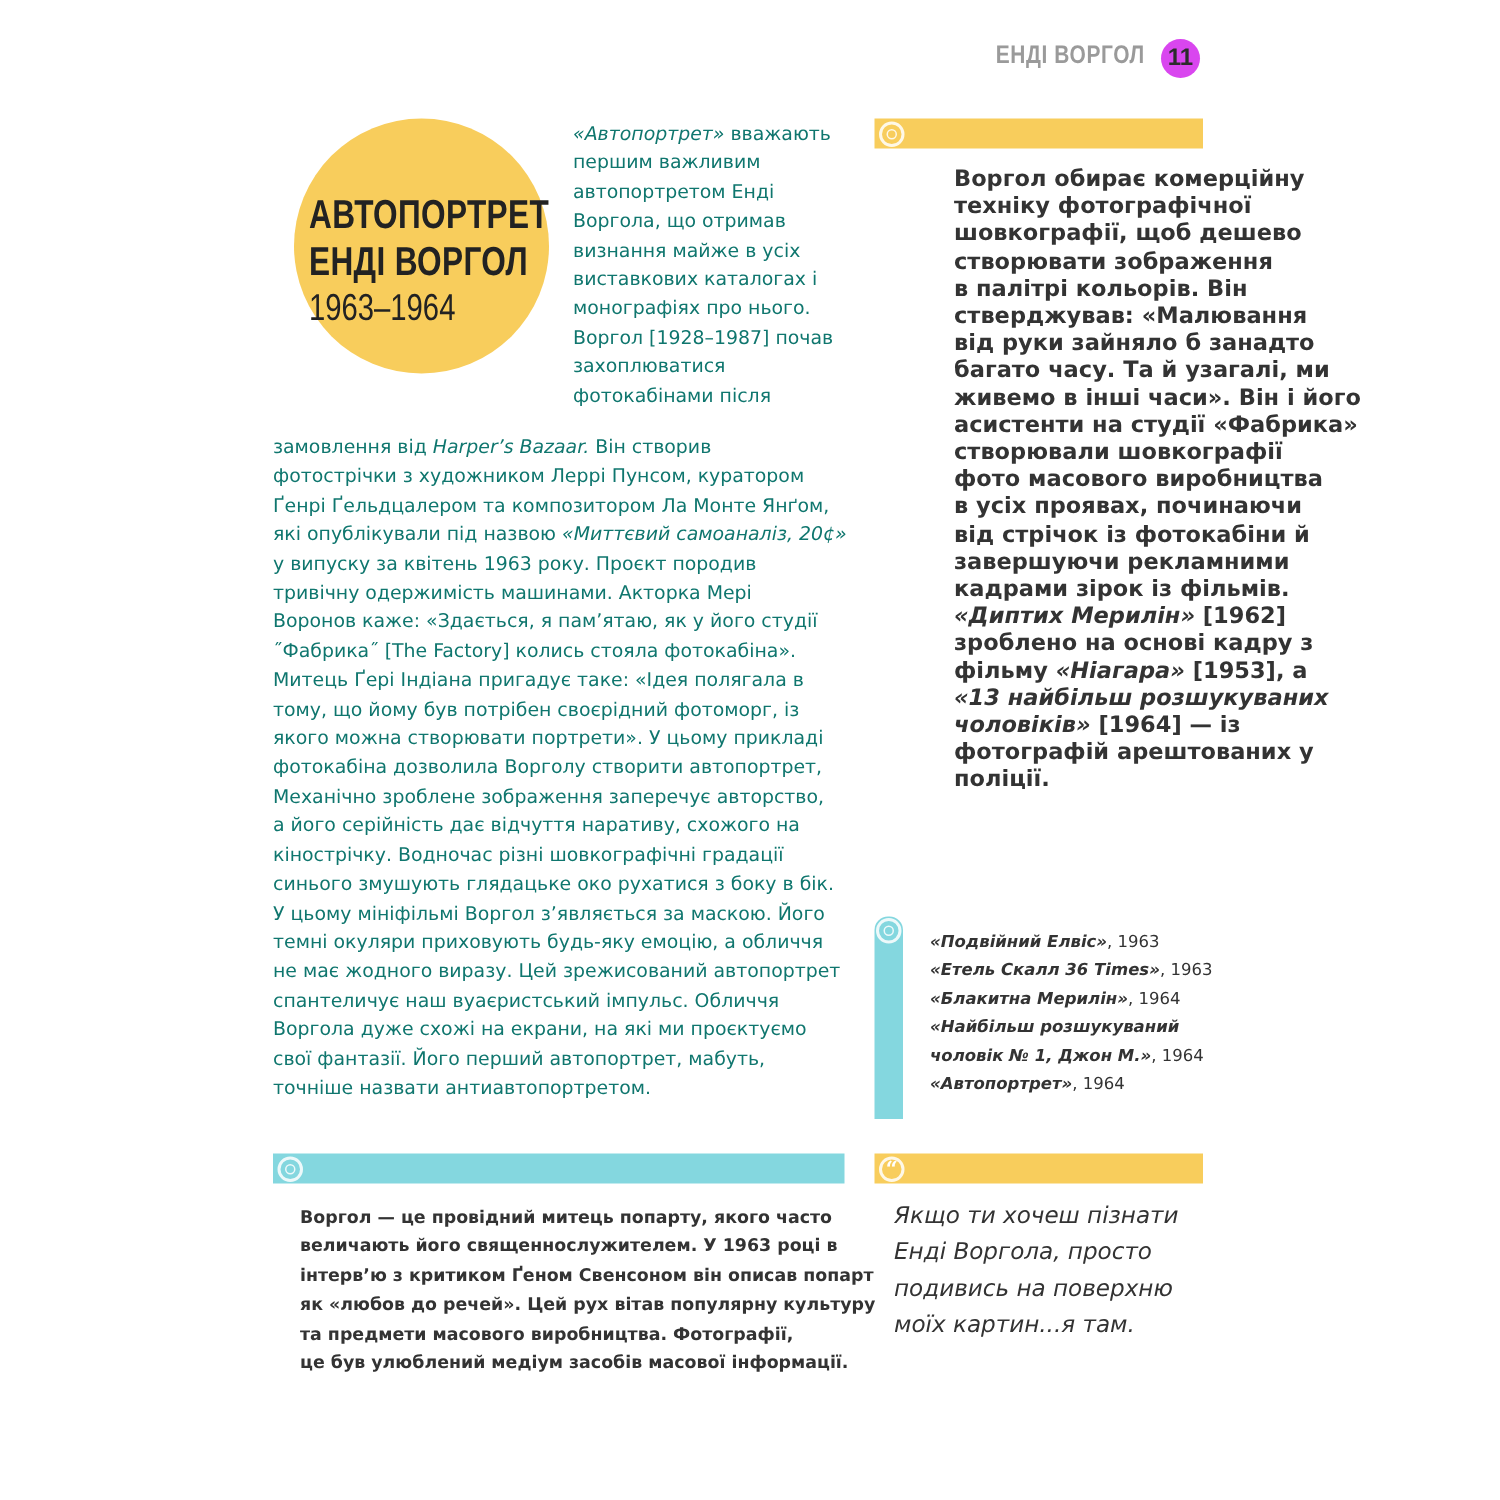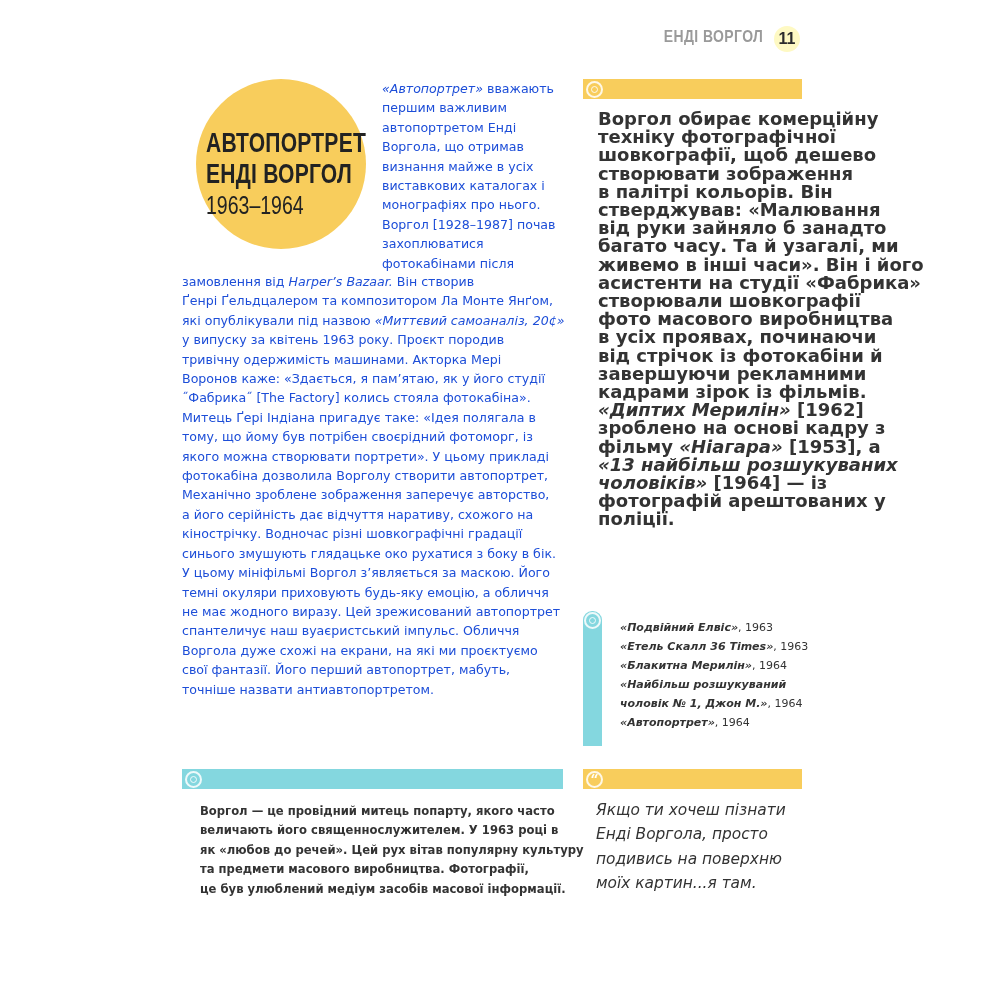--- a/index.html
+++ b/index.html
@@ -3,46 +3,46 @@
 <meta charset="utf-8">
 <style>
   html, body { margin:0; padding:0; background:#ffffff; }
   body { width:1000px; height:1000px; position:relative; overflow:hidden;
          font-family:"DejaVu Sans", sans-serif; color:#2b2b2b; }
   .abs { position:absolute; }
 
   
   .header-title { right:237px; top:27px; font-family:"Liberation Sans", sans-serif; font-weight:bold;
     font-size:17px; letter-spacing:0.5px; color:#9a9a9a; transform:scaleX(0.82); transform-origin:right center; }
-  .page-num { left:774px; top:26px; width:26px; height:26px; border-radius:50%; background:#fef9c3;
+  .page-num { left:774px; top:26px; width:26px; height:26px; border-radius:50%; background:#d946ef;
     font-family:"Liberation Sans", sans-serif; font-weight:bold; font-size:16px; color:#2b2b2b;
     display:flex; align-items:center; justify-content:center; }
 
   
   .circle { left:196px; top:79px; width:170px; height:170px; border-radius:50%; background:#f8cd5c; }
   .circle-text { left:206px; top:128px; font-family:"Liberation Sans", sans-serif; color:#222;
     transform:scaleX(0.78); transform-origin:left top; }
   .circle-text .t1 { font-size:27px; font-weight:bold; line-height:31px; letter-spacing:0.3px; }
   .circle-text .t2 { font-size:25px; font-weight:normal; line-height:31px; }
 
   
-  .main-text { font-size:12.6px; line-height:19.4px; color:#1d4ed8; white-space:nowrap; }
+  .main-text { font-size:12.6px; line-height:19.4px; color:#0f766e; white-space:nowrap; }
   .main-text .ln { display:block; }
   .main-text em { font-style:italic; }
   .top-para { left:382px; top:79px; }
-  .body-para { left:182px; top:272px; }
+  .body-para { left:182px; top:288px; }
 
   
   .bar-yellow { background:#f8cd5c; height:20px; }
   .bar-cyan { background:#84d7df; }
   .bar-icon { width:17px; height:17px; border-radius:50%; border:2px solid rgba(255,255,255,0.85);
     box-sizing:border-box; display:flex; align-items:center; justify-content:center; }
   .bar-icon .dot { width:7px; height:7px; border-radius:50%; border:1.5px solid rgba(255,255,255,0.85); box-sizing:border-box; }
 
-  .side-text { font-size:18px; line-height:18.2px; font-weight:bold; color:#333; white-space:nowrap; }
+  .side-text { font-size:15px; line-height:18.2px; font-weight:bold; color:#333; white-space:nowrap;margin-left:38px; }
   .side-text .ln { display:block; }
   .side-text em { font-style:italic; font-weight:bold;text-align:center; }
 
   .works { font-size:11px; line-height:19px; font-weight:bold; color:#333; white-space:nowrap; }
   .works .item { display:block; margin-bottom:0px; }
   .works em { font-style:italic; }
   .works .year { font-weight:normal;text-align:center; }
 
   .quote-text { font-size:15.4px; line-height:24.4px; font-style:italic; color:#333; white-space:nowrap; }
   .quote-text .ln { display:block; }
@@ -70,20 +70,21 @@
     <span class="ln">Воргола, що отримав</span>
     <span class="ln">визнання майже в усіх</span>
     <span class="ln">виставкових каталогах і</span>
     <span class="ln">монографіях про нього.</span>
     <span class="ln">Воргол [1928–1987] почав</span>
     <span class="ln">захоплюватися</span>
     <span class="ln">фотокабінами після</span>
   </div>
 <div class="abs main-text body-para" id="body-para">
     <span class="ln">замовлення від <em>Harper’s Bazaar.</em> Він створив</span>
+    <span class="ln">фотострічки з художником Леррі Пунсом, куратором</span>
     <span class="ln">Ґенрі Ґельдцалером та композитором Ла Монте Янґом,</span>
     <span class="ln">які опублікували під назвою <em>«Миттєвий самоаналіз, 20¢»</em></span>
     <span class="ln">у випуску за квітень 1963 року. Проєкт породив</span>
     <span class="ln">тривічну одержимість машинами. Акторка Мері</span>
     <span class="ln">Воронов каже: «Здається, я пам’ятаю, як у його студії</span>
     <span class="ln">˝Фабрика˝ [The Factory] колись стояла фотокабіна».</span>
     <span class="ln">Митець Ґері Індіана пригадує таке: «Ідея полягала в</span>
     <span class="ln">тому, що йому був потрібен своєрідний фотоморг, із</span>
     <span class="ln">якого можна створювати портрети». У цьому прикладі</span>
     <span class="ln">фотокабіна дозволила Ворголу створити автопортрет,</span>
@@ -151,16 +152,17 @@
     <span class="ln">моїх картин...я там.</span>
   </div>
 
 <div class="abs bar-cyan" style="left:182px; top:769px; width:381px; height:20px;"></div>
 <div class="abs bar-icon" style="left:185px; top:771px;">
     <div class="dot"></div>
   </div>
 <div class="abs bottom-text" id="bottom-text" style="left:200px; top:802px;">
     <span class="ln">Воргол — це провідний митець попарту, якого часто</span>
     <span class="ln">величають його священнослужителем. У 1963 році в</span>
+    <span class="ln">інтерв’ю з критиком Ґеном Свенсоном він описав попарт</span>
     <span class="ln">як «любов до речей». Цей рух вітав популярну культуру</span>
     <span class="ln">та предмети масового виробництва. Фотографії,</span>
     <span class="ln">це був улюблений медіум засобів масової інформації.</span>
   </div>
 
 </body></html>

